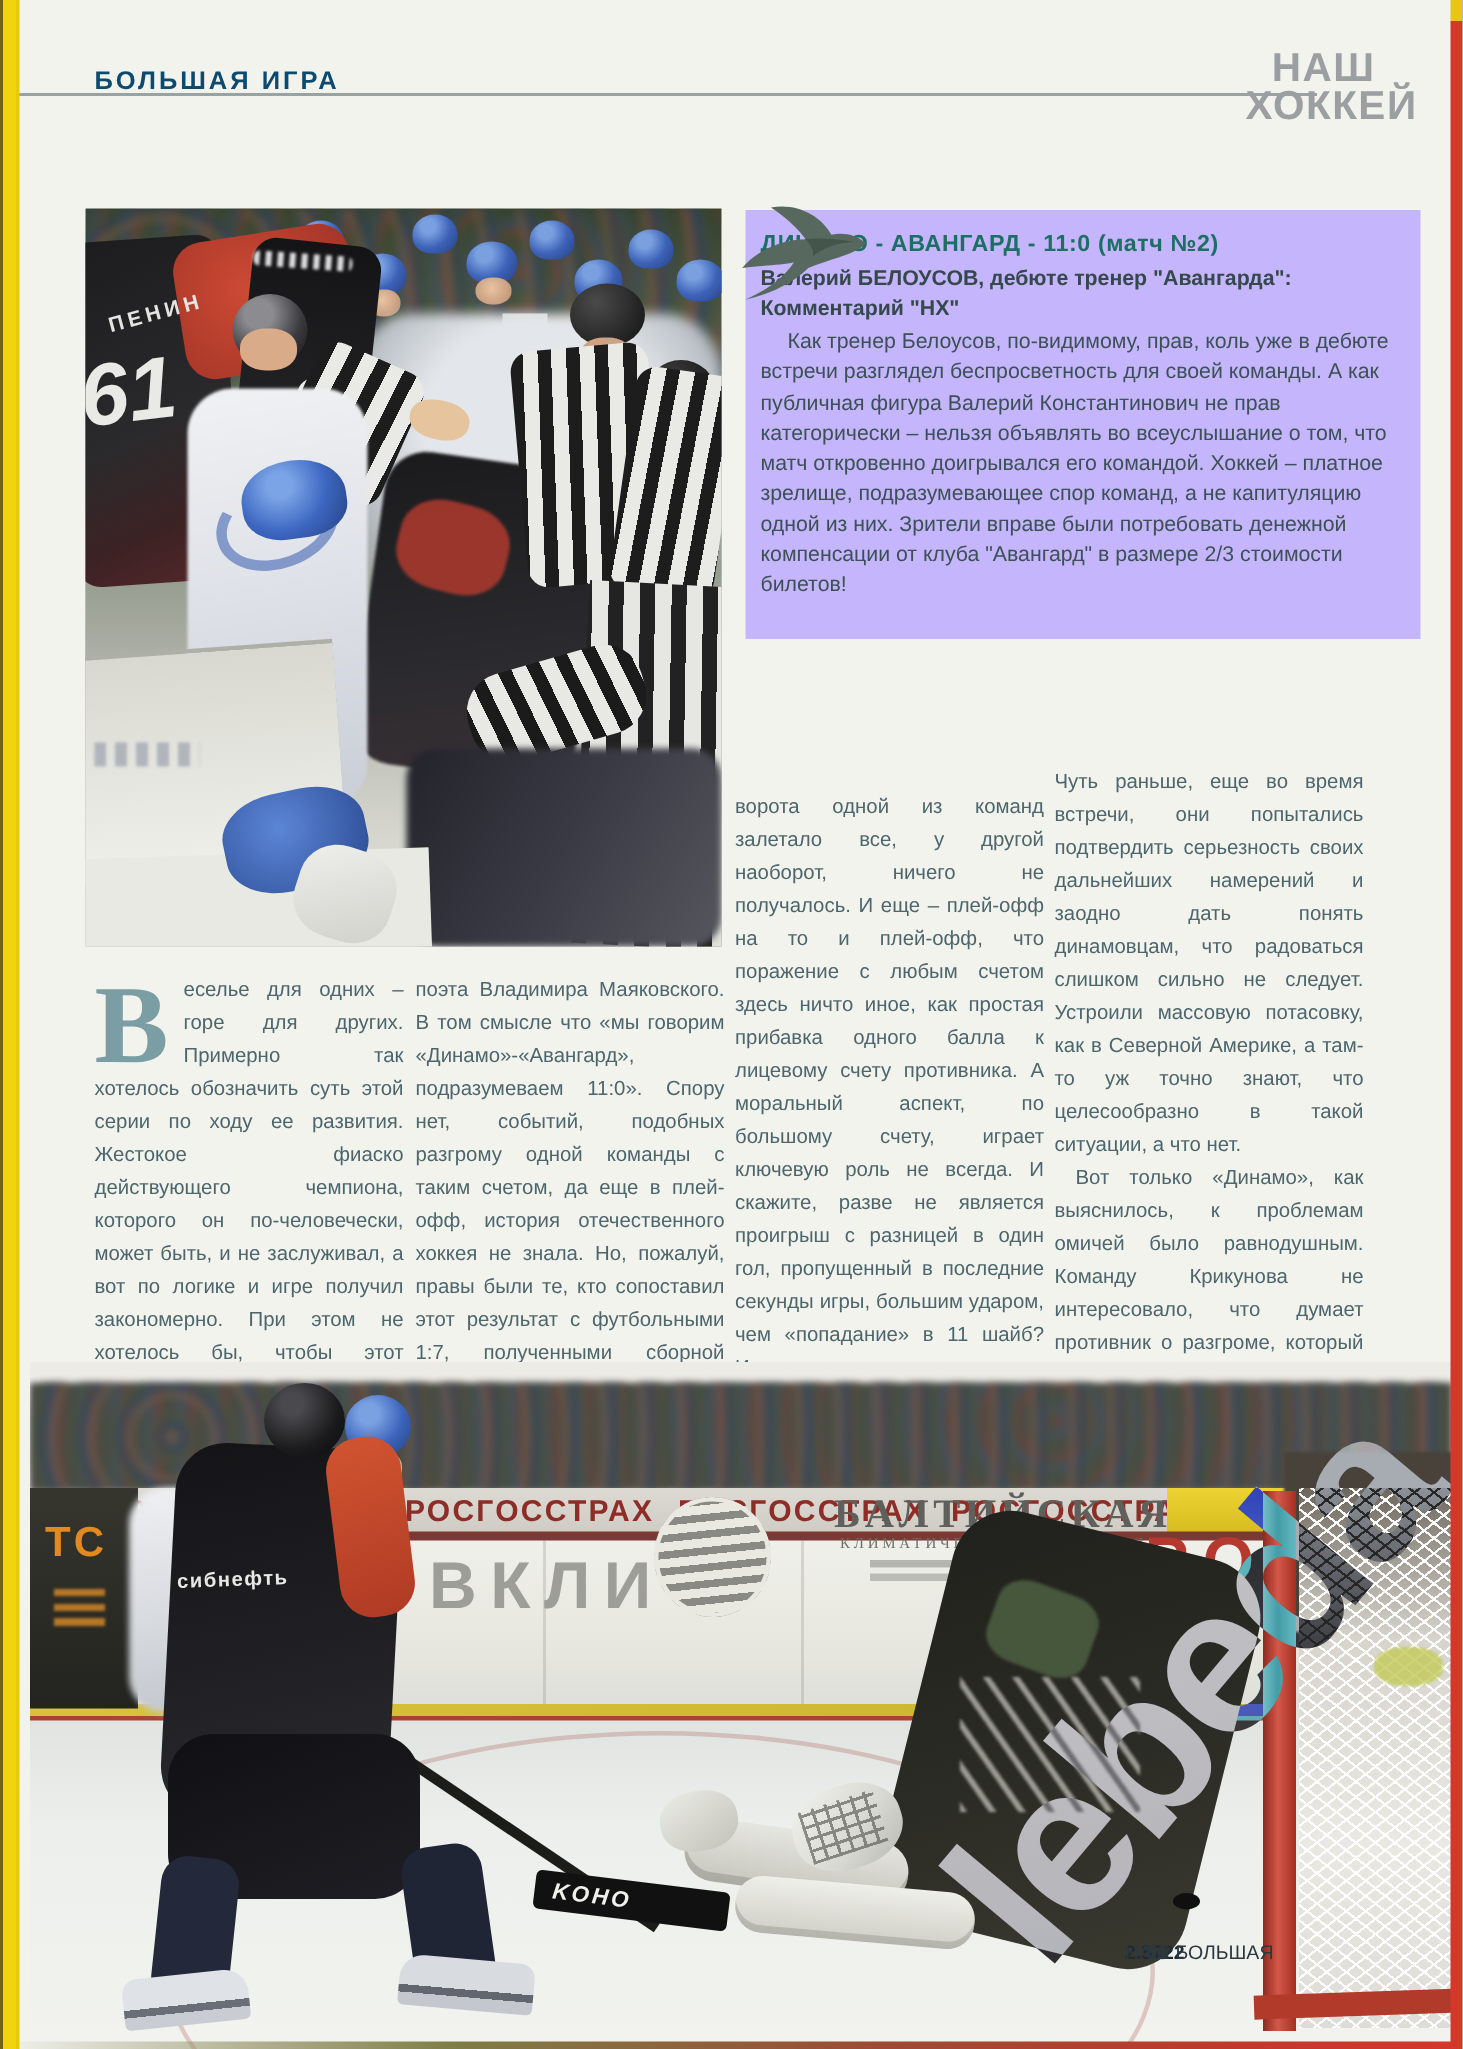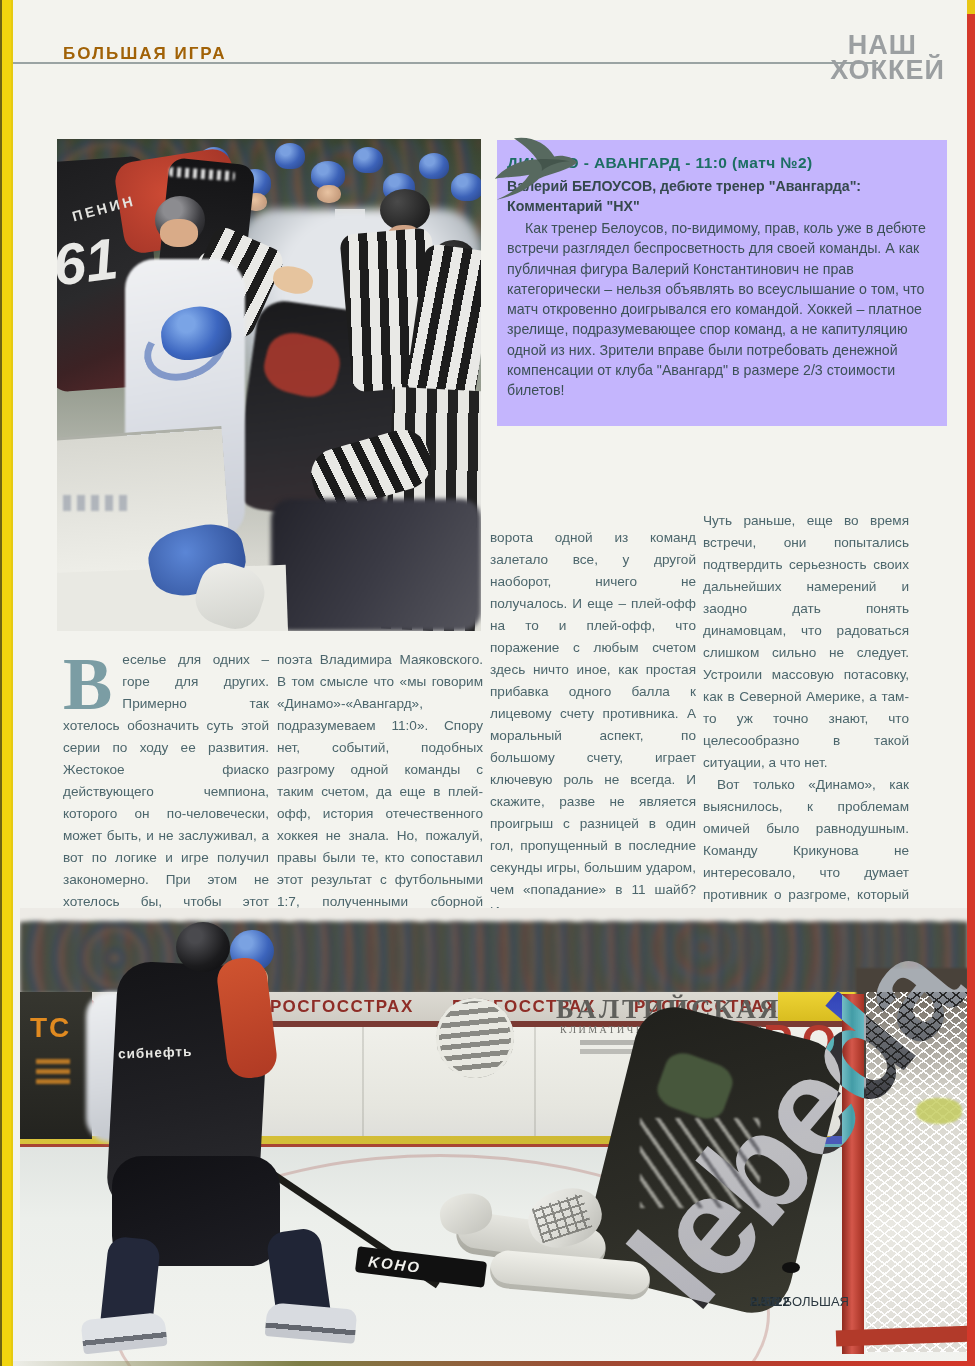--- a/index.html
+++ b/index.html
@@ -10,21 +10,21 @@
   
   .edge-left{position:absolute;left:0;top:0;width:13px;height:1366px;z-index:60;
     background:linear-gradient(90deg,#6e6214 0 2px,#f2d40e 2px 11px,#e6ca10 11px);}
   .edge-right{position:absolute;right:0;top:14px;width:8px;height:1352px;background:#d4382a;z-index:60;}
   .edge-right-cap{position:absolute;right:0;top:0;width:8px;height:14px;background:#e9c616;z-index:60;}
   .edge-bottom{position:absolute;left:13px;right:7px;bottom:0;height:5px;z-index:59;
     background:linear-gradient(90deg,rgba(216,216,204,.2) 0%,#7e7e46 30%,#9c4b33 60%,#c0392b 85%,#d4382a 100%);}
 
   
   .hdr-section{position:absolute;left:63px;top:44px;font-size:17px;font-weight:bold;
-    letter-spacing:2px;color:#a16207;}
+    letter-spacing:2px;color:#0c4a6e;}
   .hdr-rule{position:absolute;left:12px;top:62px;width:866px;height:2px;background:#9aa3a3;}
   .magazine-logo{position:absolute;left:795px;top:33px;width:150px;text-align:right;
     font-weight:bold;color:#9b9fa1;font-size:27px;line-height:25px;letter-spacing:1px;}
   .magazine-logo .l1{padding-right:28px;}
 
   
   .tp{position:absolute;left:57px;top:139px;width:424px;height:492px;overflow:hidden;background:#8d948c;}
   .tp *{position:absolute;}
   .tp-bg{left:0;top:0;width:100%;height:100%;
     background:linear-gradient(180deg,#37422f 0%,#4c5743 14%,#68725f 28%,#8d9486 45%,#b4b7ae 65%,#d6d6cf 85%,#e2e2db 100%);}
@@ -110,21 +110,21 @@
 
   
   .bp{position:absolute;left:20px;top:908px;width:948px;height:458px;overflow:hidden;background:#e9ebe8;}
   .bp *{position:absolute;}
   .bp-topstrip{left:0;top:0;width:100%;height:16px;background:#edebe6;z-index:1;}
   .bp-crowd{left:0;top:14px;width:100%;height:72px;z-index:1;background:#474c44;filter:blur(2px);}
   .bp-crowd-dots{left:0;top:14px;width:100%;height:72px;z-index:1;filter:blur(3px);opacity:.85;
     background:repeating-radial-gradient(circle at 10% 50%,rgba(130,95,75,.6) 0 4px,rgba(45,65,95,.55) 6px 10px,rgba(75,85,60,.5) 12px 16px,transparent 18px 26px),
                repeating-radial-gradient(circle at 72% 35%,rgba(150,55,50,.35) 0 5px,rgba(65,85,125,.4) 7px 12px,transparent 14px 22px);}
   .bp-board-upper{left:0;top:84px;width:758px;height:30px;background:linear-gradient(180deg,#dcdad3,#cfccc4);z-index:2;}
-  .bp-ad{top:89px;font-size:17px;font-weight:bold;letter-spacing:1.5px;color:#8e2d27;z-index:3;white-space:nowrap;}
+  .bp-ad{top:89px;font-size:20px;font-weight:bold;letter-spacing:1.5px;color:#8e2d27;z-index:3;white-space:nowrap;}
   .bp-ad1{left:64px;}.bp-ad2{left:250px;}.bp-ad3{left:432px;}.bp-ad4{left:614px;}
   .bp-fischer{left:758px;top:84px;width:190px;height:30px;z-index:3;display:flex;align-items:center;
     justify-content:center;gap:5px;background:linear-gradient(180deg,#edd334,#d8bc1f);
     font-size:10px;font-weight:bold;font-style:italic;color:#32321f;letter-spacing:1px;}
   .bp-maroon{left:0;top:113px;width:100%;height:6px;background:#7a3a33;z-index:3;}
   .bp-board-lower{left:0;top:119px;width:100%;height:112px;z-index:2;
     background:linear-gradient(180deg,#f0f0ea 0%,#e6e6df 70%,#dededa 100%);}
   .bp-seams{left:0;top:119px;width:100%;height:112px;z-index:2;opacity:.5;
     background:repeating-linear-gradient(90deg,transparent 0 170px,rgba(120,120,110,.45) 170px 172px);}
   .bp-tc-zone{left:0;top:84px;width:72px;height:147px;z-index:4;background:linear-gradient(180deg,#36362f,#23231f);}
@@ -322,20 +322,21 @@
     </div>
     <div class="bp-maroon" data-name="board-divider"></div>
     <div class="bp-board-lower" data-name="ad-board-lower"></div>
     <div class="bp-seams" data-name="board-seams"></div>
     <div class="bp-tc-zone" data-name="dark-ad-zone"></div>
     <span class="bp-tc" data-name="tc-ad-label">ТС</span>
     <div class="bp-tc-dot" data-name="tc-ad-texture"></div>
     <div class="bp-hex" data-name="hexagon-logo">
         <span data-name="hexagon-letter">Б</span>
       </div>
+    <span class="bp-vkli" data-name="vkli-ad-label">ВКЛИ</span>
     <div class="bp-fan" data-name="louver-fan-logo"></div>
     <span class="bp-baltic-t" data-name="baltic-ad-title">БАЛТИЙСКАЯ</span>
     <span class="bp-baltic-s" data-name="baltic-ad-subtitle">КЛИМАТИЧЕСКАЯ КОМПАНИЯ</span>
     <div class="bp-baltic-a1" data-name="baltic-address-blur"></div>
     <div class="bp-baltic-a2" data-name="baltic-address-blur"></div>
     <span class="bp-ros" data-name="ros-ad-fragment">РО</span>
     <div class="bp-ice" data-name="ice-surface"></div>
     <div class="bp-crease" data-name="goal-crease-arc"></div>
     <div class="bp-baseline-y" data-name="boards-kick-line-yellow"></div>
     <div class="bp-baseline-r" data-name="boards-kick-line-red"></div>

